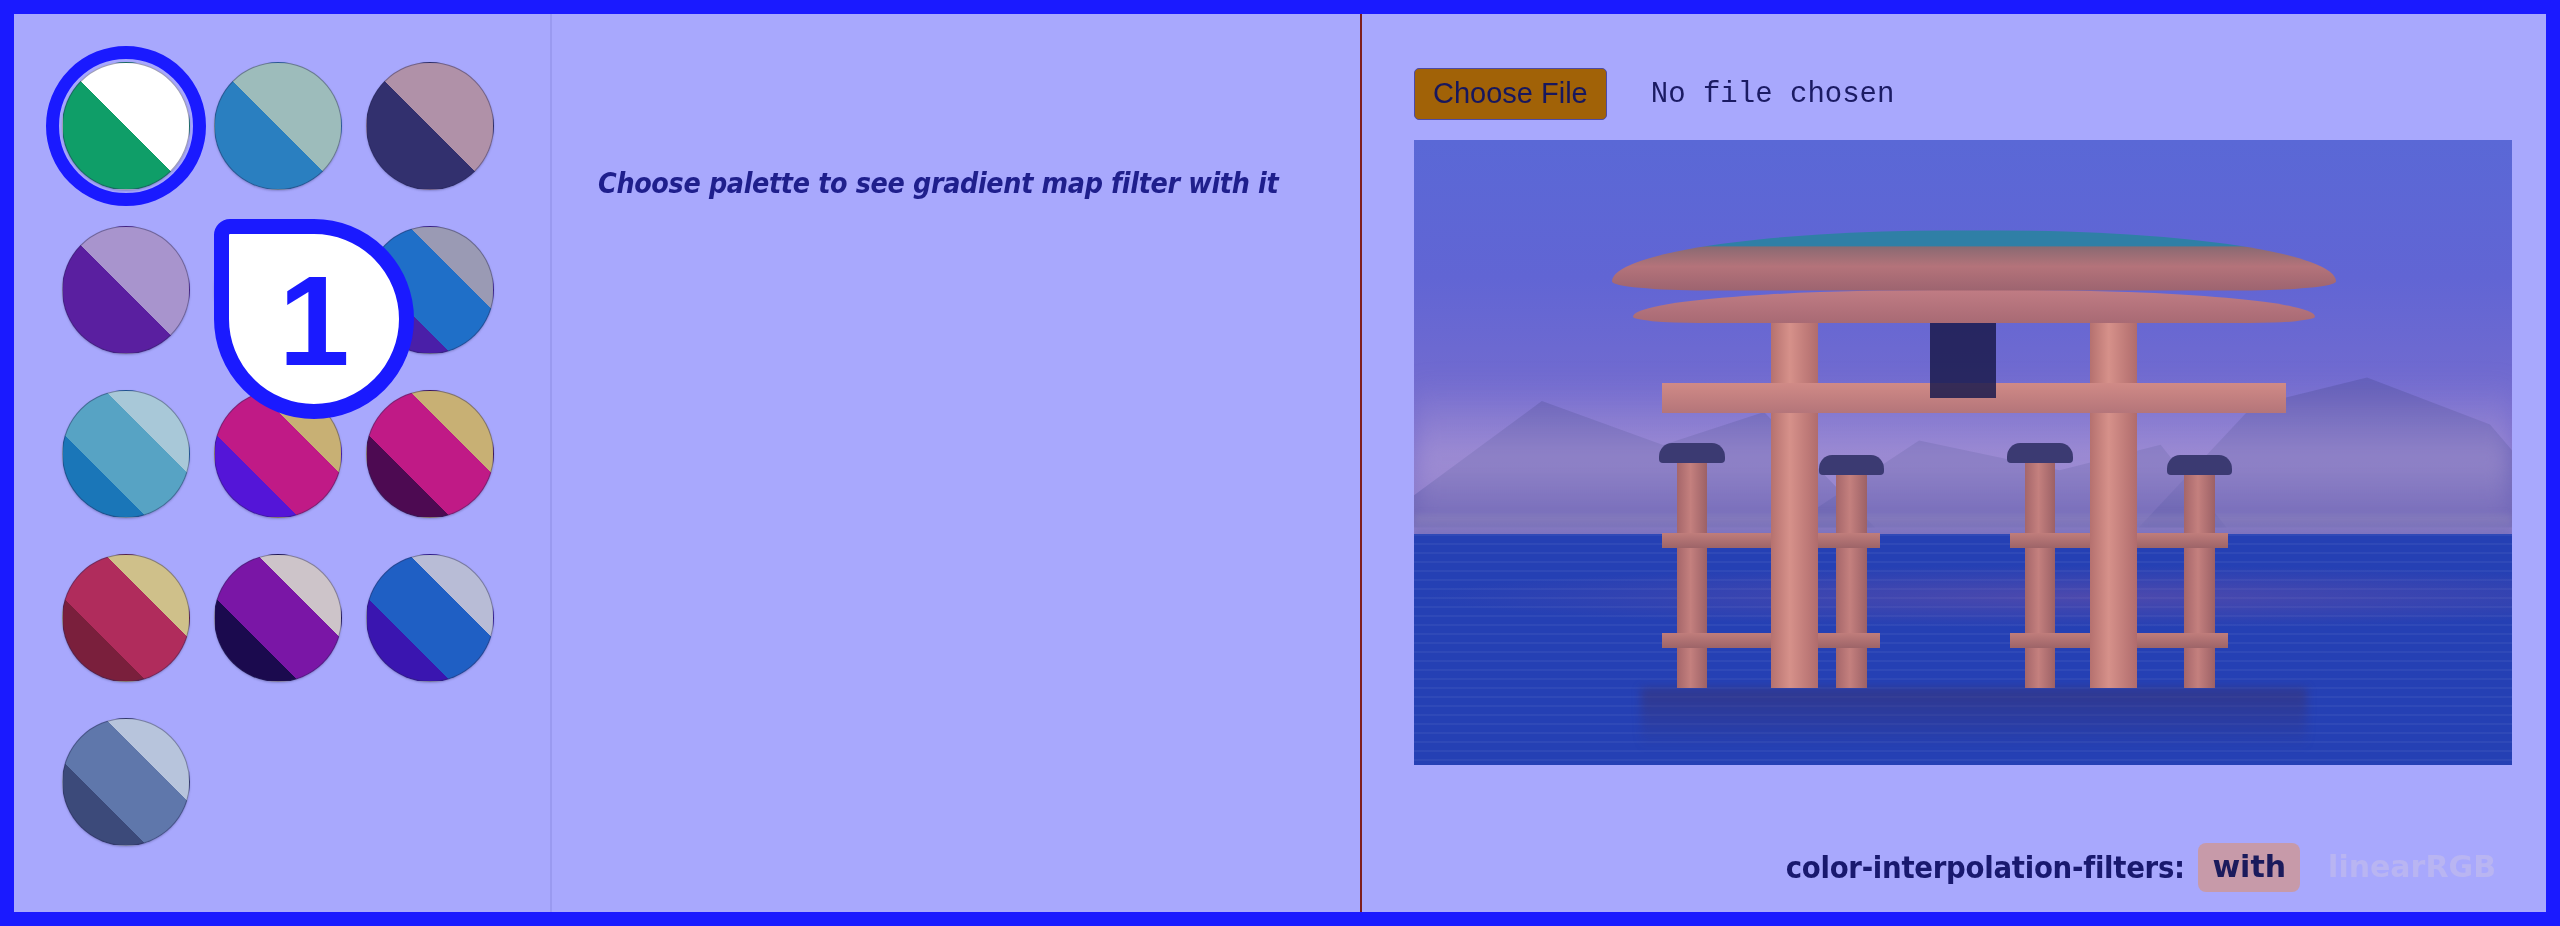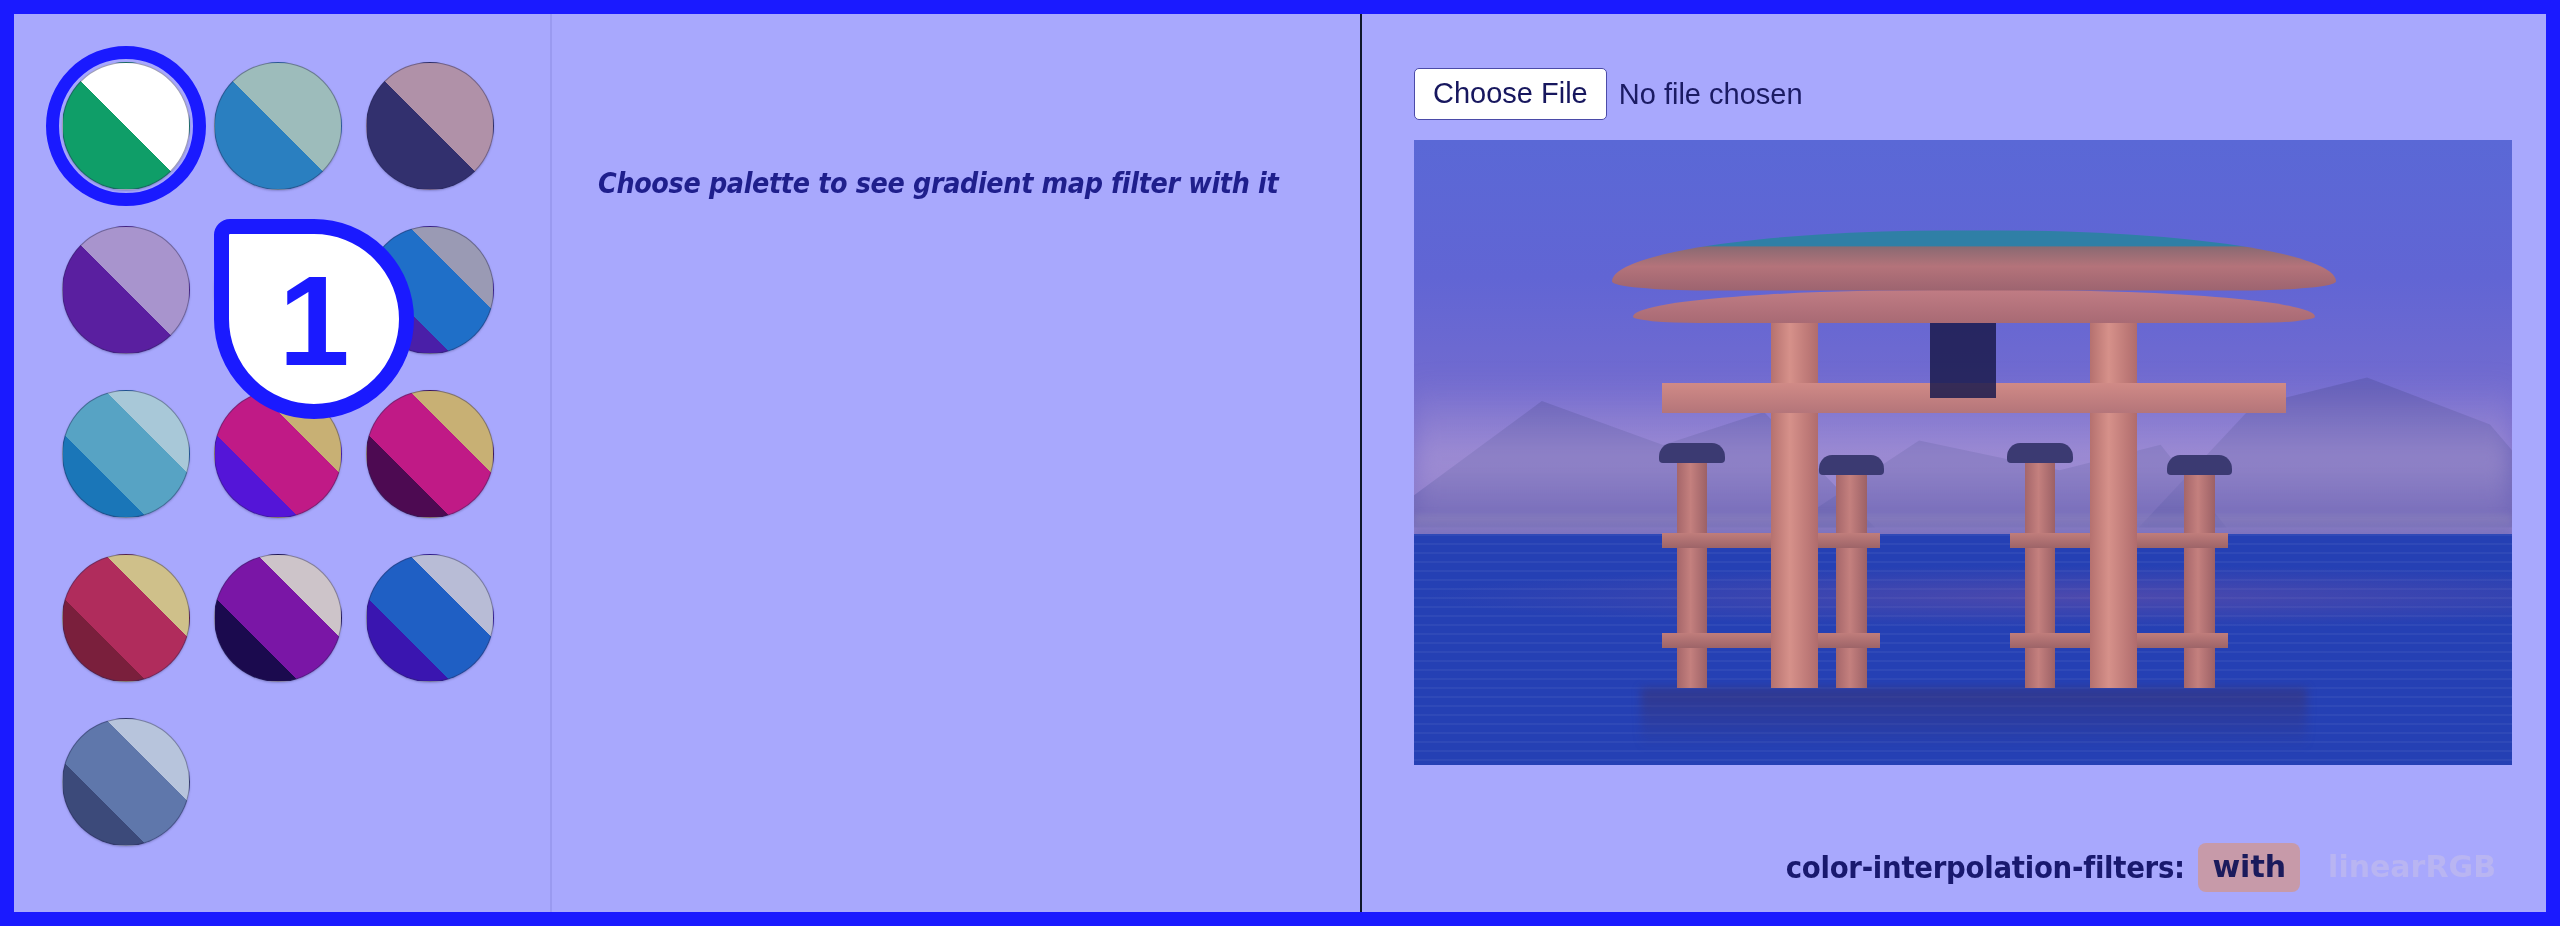--- a/index.html
+++ b/index.html
@@ -65,21 +65,21 @@
   }
   .swatch.selected {
     outline: 13px solid #1a1aff;
     outline-offset: 3px;
   }
 
   
   #center-panel {
     flex: 0 0 810px;
     width: 810px;
-    border-right: 2px solid #0f172a;
+    border-right: 2px solid #7f1d1d;
     position: relative;
   }
   #center-hint {
     position: absolute;
     left: 46px;
     top: 152px;
     font-family: "DejaVu Sans", sans-serif;
     font-style: italic;
     font-weight: 600;
     font-size: 29px;
@@ -96,34 +96,35 @@
     position: relative;
     padding: 56px 0 0 52px;
   }
   #file-row {
     display: flex;
     align-items: center;
     gap: 12px;
     height: 48px;
   }
   #choose-file-btn {
-    background: #ffffff;
+    background: #a16207;
     border: 1px solid #4b4ba8;
     border-radius: 5px;
     padding: 8px 18px;
     font-family: "Liberation Sans", sans-serif;
     font-size: 29px;
     color: #17175e;
     cursor: pointer;
     line-height: 1.15;
   }
   #no-file-label {
-    font-family: Liberation Sans, sans-serif;
+    font-family: Liberation Mono, monospace;
     font-size: 29px;
     color: #1b1b63;
+    margin-left: 32px;
   }
 
   
   #preview-wrap {
     margin-top: 22px;
     width: 1098px;
     height: 625px;
     position: relative;
     overflow: hidden;
     background: #5b5bd0;

